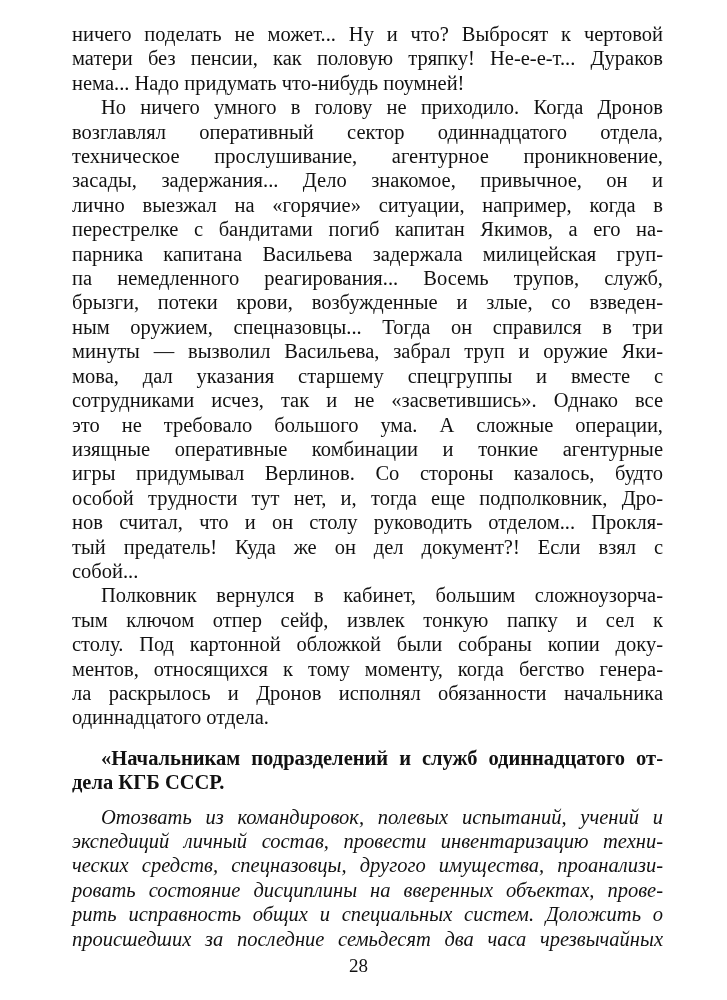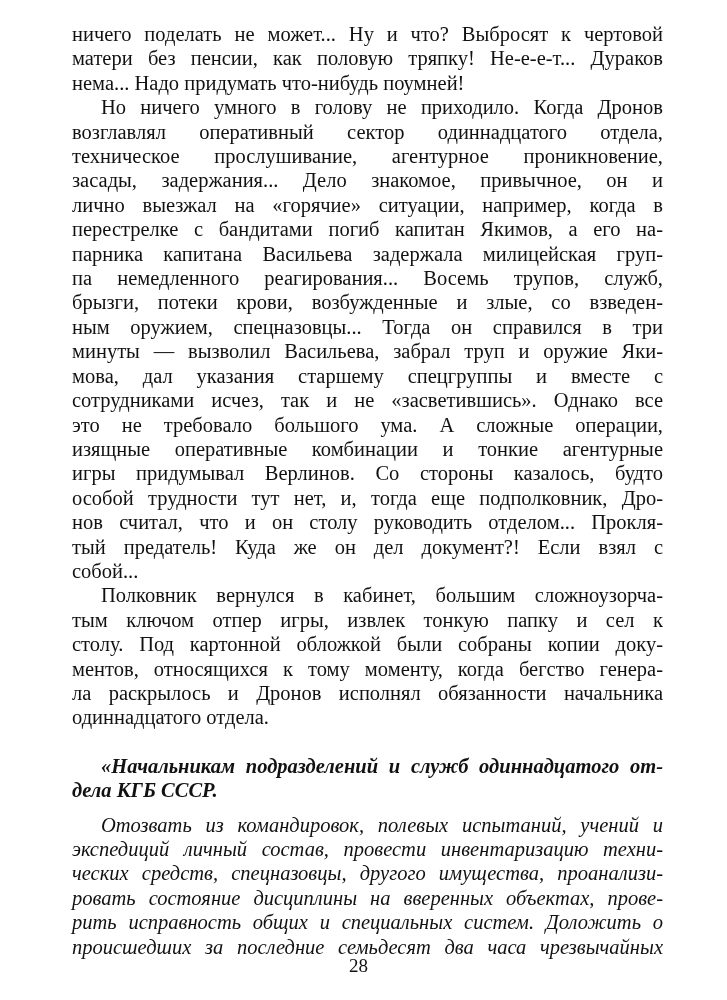--- a/index.html
+++ b/index.html
@@ -8,21 +8,21 @@
     position: absolute; left: 72px; top: 22px; width: 591px;
     font-family: "Liberation Serif", "DejaVu Serif", serif;
     color: #111111;
     font-size: 20.5px;
     line-height: 24.4px;
   }
   .p { margin: 0; text-align: justify; text-align-last: left; hyphens: manual; }
   .line { display: block; text-align: justify; text-align-last: justify; white-space: nowrap; }
   .line.last { text-align-last: left; }
   .heading {
-    margin-top: 24px; font-style: italic; font-weight: bold;
+    margin-top: 16px; font-weight: bold;
   }
   .order {
     margin-top: 10px; font-style: italic;
   }
   .pagenum {
     position: absolute; left: 0; width: 717px; top: 955px; text-align: center;
     font-family: "Liberation Serif", "DejaVu Serif", serif; font-size: 19px; color: #111;
   }
 </style>
 </head>
@@ -54,21 +54,21 @@
     <span class="line">изящные оперативные комбинации и тонкие агентурные</span>
     <span class="line">игры придумывал Верлинов. Со стороны казалось, будто</span>
     <span class="line">особой трудности тут нет, и, тогда еще подполковник, Дро-</span>
     <span class="line">нов считал, что и он столу руководить отделом... Прокля-</span>
     <span class="line">тый предатель! Куда же он дел документ?! Если взял с</span>
     <span class="line last">собой...</span>
   </div>
 
   <div class="p">
     <span class="line" style="padding-left:29px">Полковник вернулся в кабинет, большим сложноузорча-</span>
-    <span class="line">тым ключом отпер игры, извлек тонкую папку и сел к</span>
+    <span class="line">тым ключом отпер сейф, извлек тонкую папку и сел к</span>
     <span class="line">столу. Под картонной обложкой были собраны копии доку-</span>
     <span class="line">ментов, относящихся к тому моменту, когда бегство генера-</span>
     <span class="line">ла раскрылось и Дронов исполнял обязанности начальника</span>
     <span class="line last">одиннадцатого отдела.</span>
   </div>
 
 
   <div class="p heading">
     <span class="line" style="padding-left:29px">«Начальникам подразделений и служб одиннадцатого от-</span>
     <span class="line last">дела КГБ СССР.</span>

